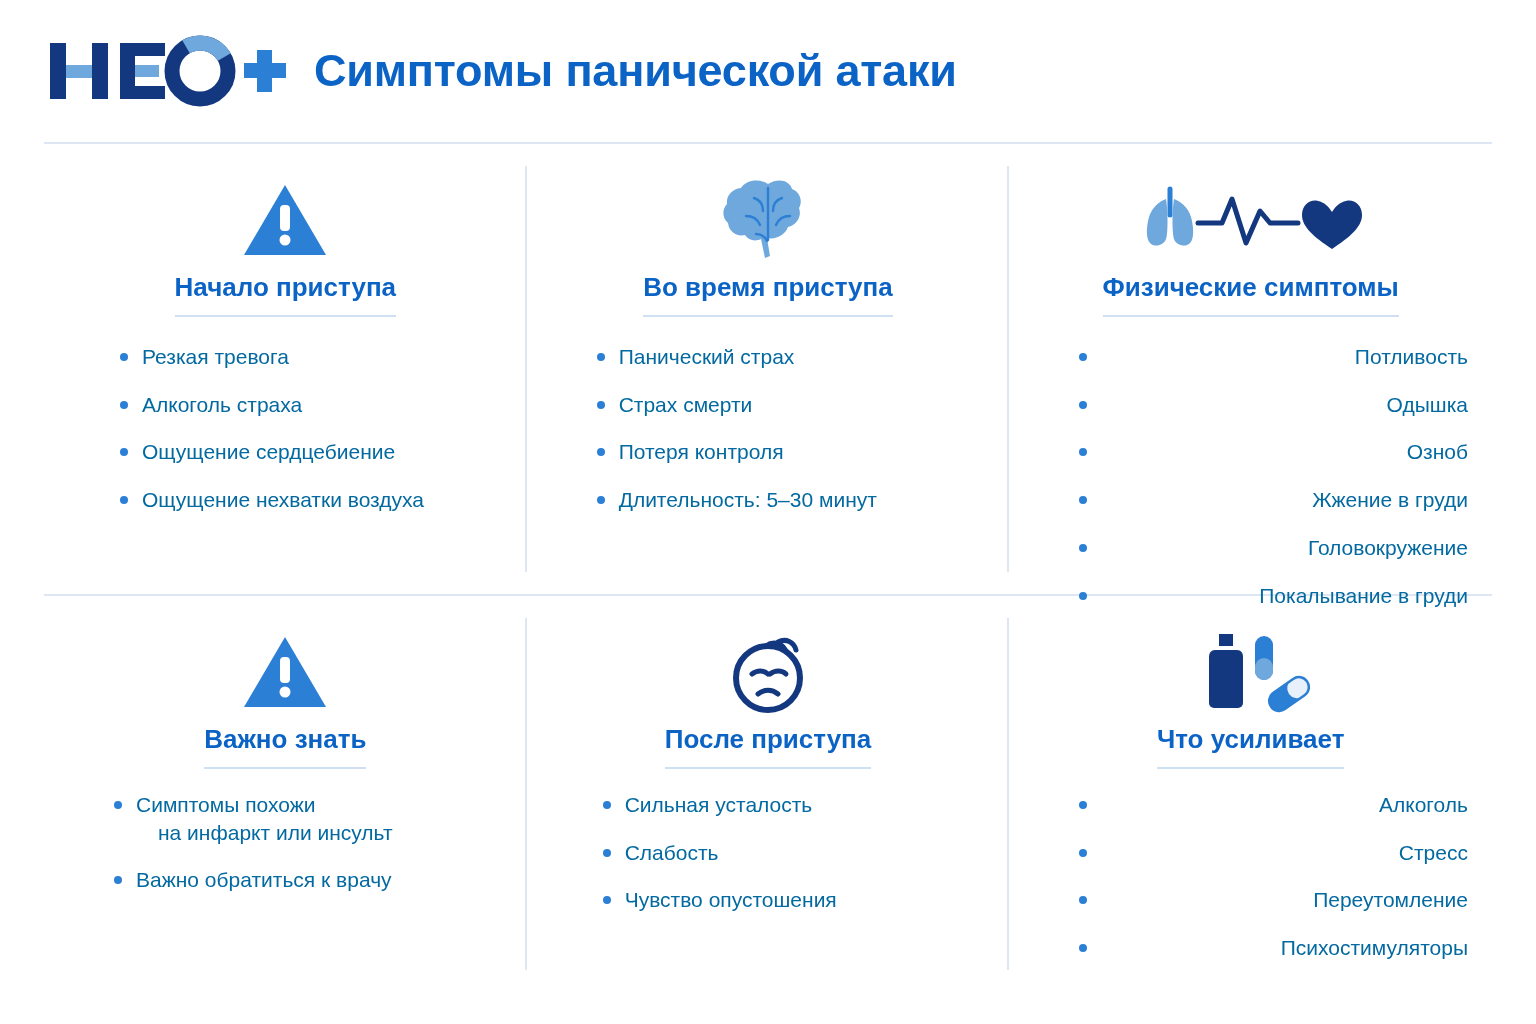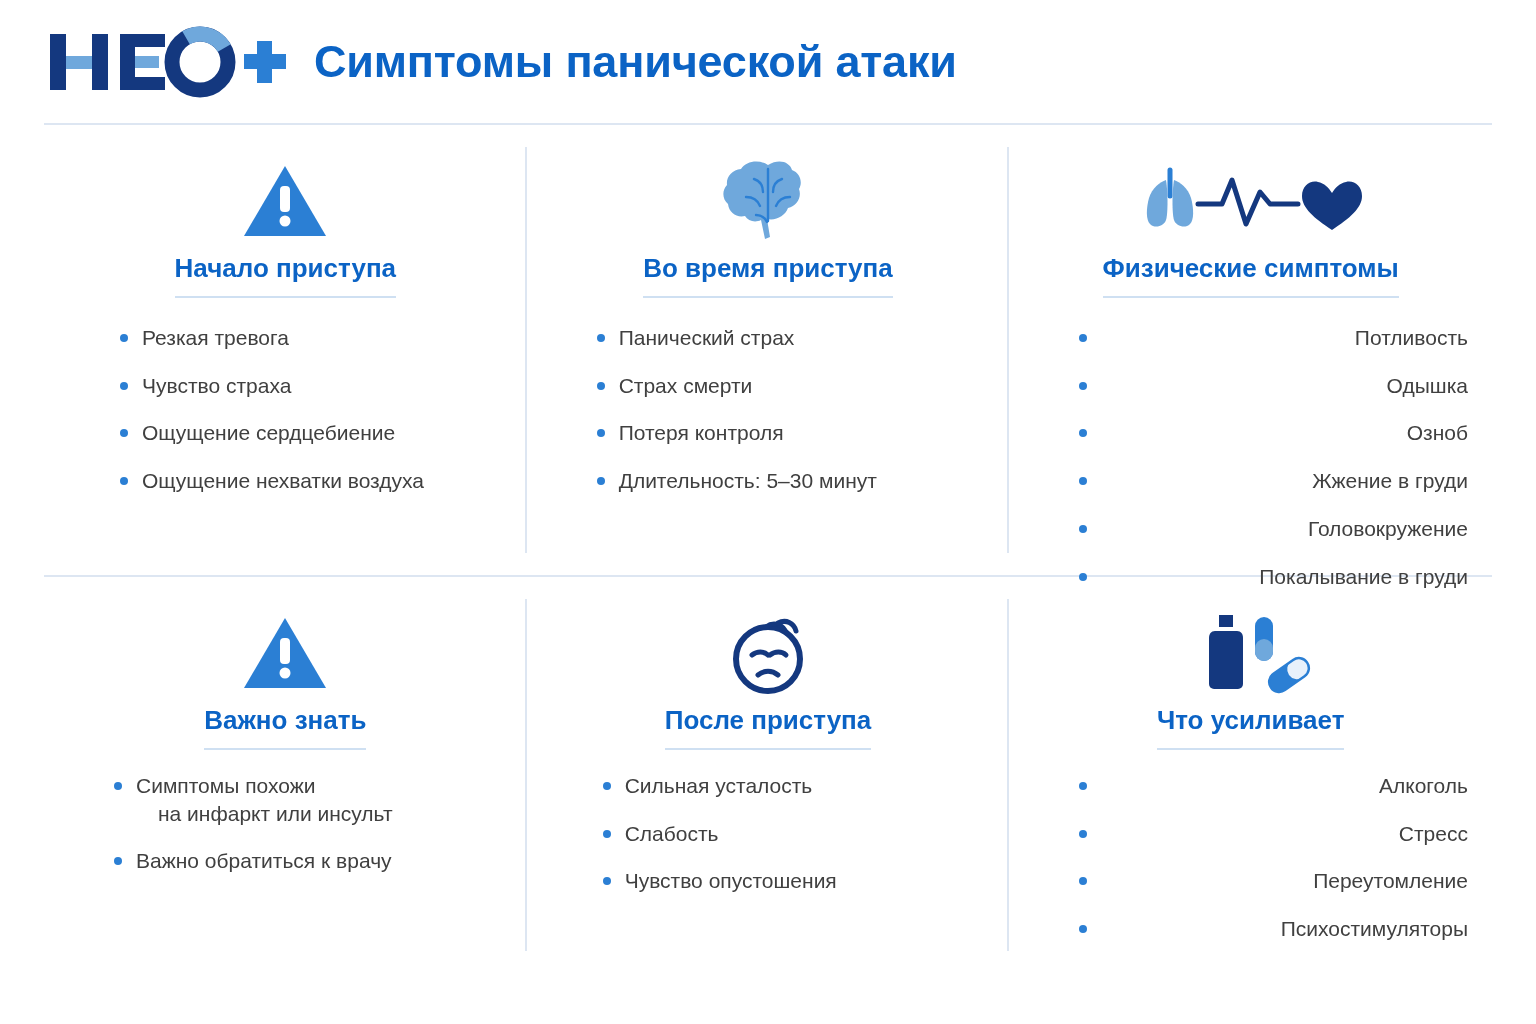--- a/index.html
+++ b/index.html
@@ -20,21 +20,21 @@
     width: 1536px;
     height: 1024px;
     box-sizing: border-box;
     padding: 0 44px;
   }
 
   
   .header {
     display: flex;
     align-items: center;
-    height: 123px;
+    height: 142px;
     gap: 26px;
     padding-left: 4px;
   }
   .logo {
     display: flex;
     align-items: center;
     gap: 2px;
     position: relative;
   }
   .logo-mark {
@@ -98,21 +98,21 @@
   }
   .items {
     list-style: none;
     margin: 26px 0 0 0;
     padding: 0 0 0 52px;
   }
   .items li {
     position: relative;
     font-size: 21px;
     line-height: 1.32;
-    color: #404040;
+    color: #0369a1;
     margin-bottom: 20px;
     padding-left: 22px;
   }
   .items li::before {
     content: "";
     position: absolute;
     left: 0;
     top: 10px;
     width: 8px;
     height: 8px;
@@ -163,21 +163,21 @@
       <div class="icon-wrap">
         <svg width="86" height="78" viewBox="0 0 86 78">
           <path d="M43 4 L84 74 H2 Z" fill="#2b7fd4"></path>
           <rect x="38" y="24" width="10" height="26" rx="4" fill="#ffffff"></rect>
           <circle cx="43" cy="59" r="5.5" fill="#ffffff"></circle>
         </svg>
       </div>
       <div class="cell-title">Начало приступа</div>
       <ul class="items">
         <li>Резкая тревога</li>
-        <li>Чувство страха</li>
+        <li>Алкоголь страха</li>
         <li>Ощущение сердцебиение</li>
         <li>Ощущение нехватки воздуха</li>
       </ul>
     </div>
 
     <div class="cell divider-right" data-col="2">
       <div class="icon-wrap">
         <svg width="104" height="84" viewBox="0 0 104 84">
           <path d="M52 6c-9-6-22-4-27 4-9 1-15 8-14 16-5 5-5 14 1 19 1 9 9 14 17 12 3 5 10 7 16 4l4 19 5-2-3-18c9 2 18-3 21-11 9-2 14-11 11-19 4-7 1-16-7-19-2-8-13-12-24-5z" fill="#6fa8dc"></path>
           <g stroke="#2b7fd4" stroke-width="2.4" fill="none" stroke-linecap="round">

